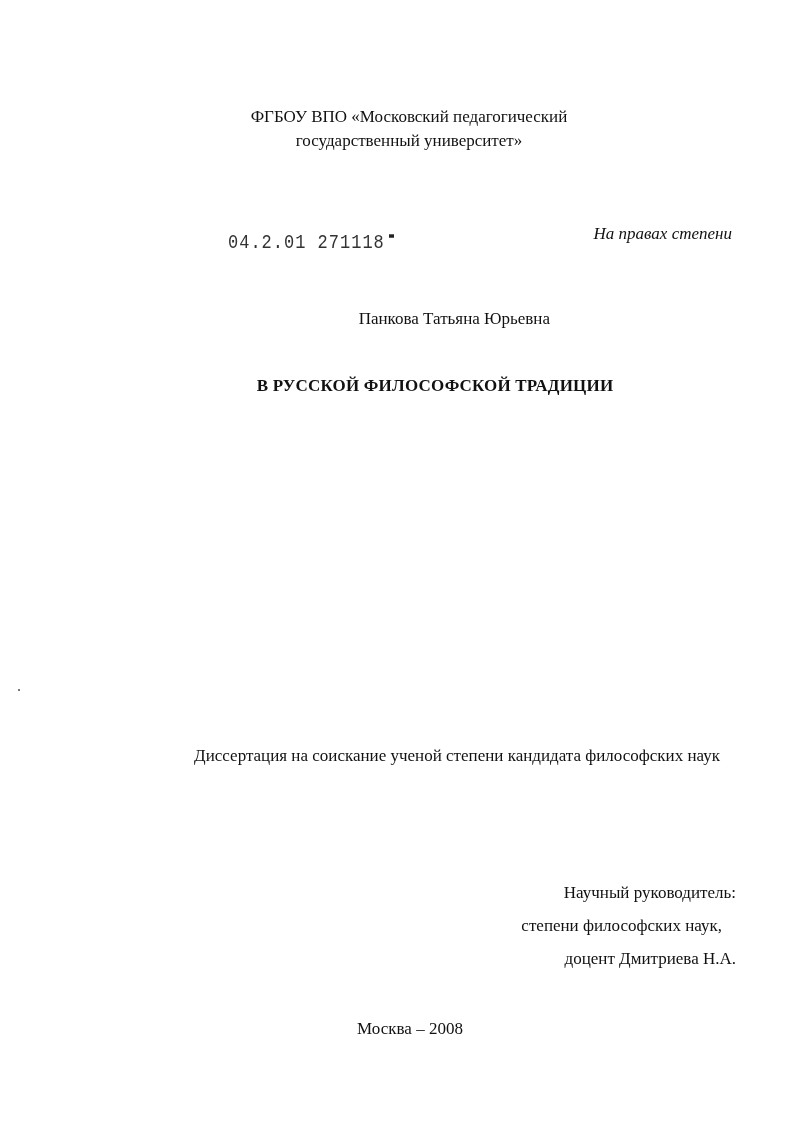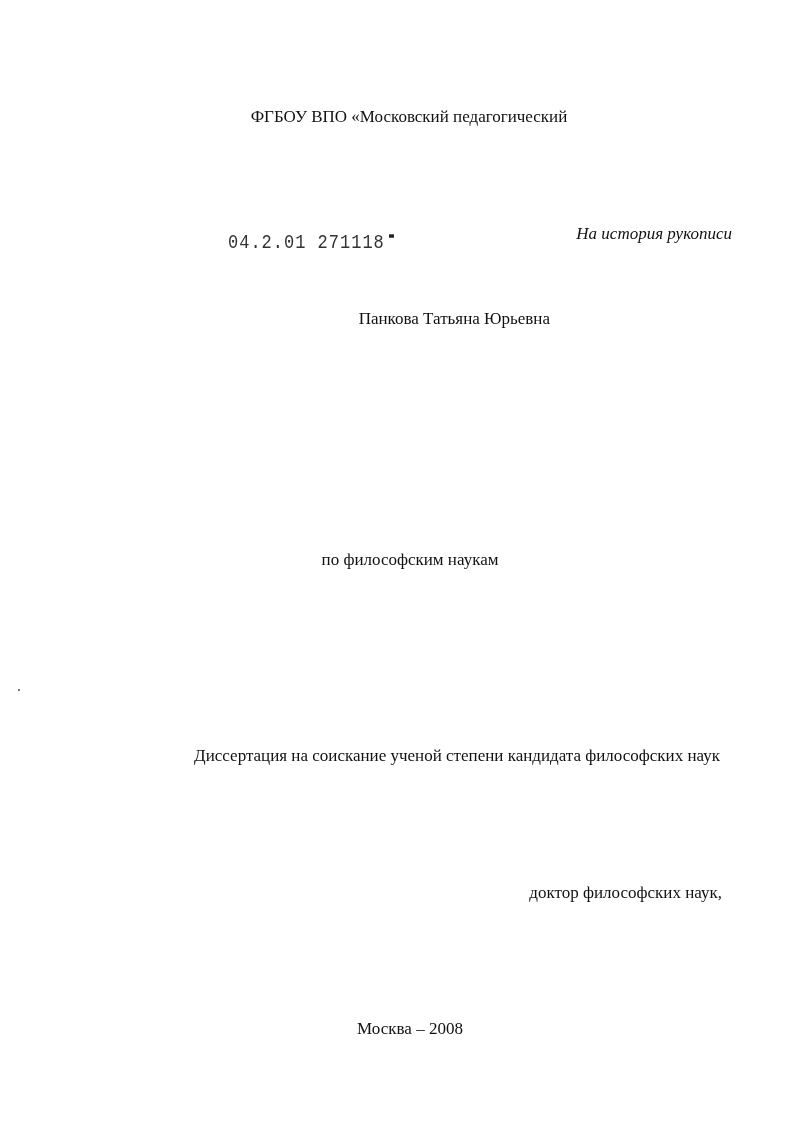--- a/index.html
+++ b/index.html
@@ -101,38 +101,41 @@
       width: 2px;
       height: 2px;
       background: #777;
     }
   </style>
 </head>
 <body>
 
 <div class="abs org" style="text-align:center;margin-top:12px;">
   <div>ФГБОУ ВПО «Московский педагогический</div>
+  <div>государственный университет»</div>
 </div>
 
 <div class="abs stamp">
   <span>04.2.01 271118</span><span class="mark"></span>
 </div>
 
-<div class="abs rights">На история рукописи</div>
+<div class="abs rights">На правах степени</div>
 
 <div class="abs author">Панкова Татьяна Юрьевна</div>
 
 <div class="abs title">
+  <div>В РУССКОЙ ФИЛОСОФСКОЙ ТРАДИЦИИ</div>
 </div>
 
 <div class="abs specialty">
-  <div>по философским наукам</div>
 </div>
 
 <div class="abs speck"></div>
 
 <div class="abs dissertation">Диссертация на соискание ученой степени кандидата философских наук</div>
 
 <div class="abs supervisor">
-  <div class="line2">доктор философских наук,</div>
+  <div>Научный руководитель:</div>
+  <div class="line2">степени философских наук,</div>
+  <div>доцент Дмитриева Н.А.</div>
 </div>
 
 <div class="abs city">Москва – 2008</div>
 
 </body></html>

